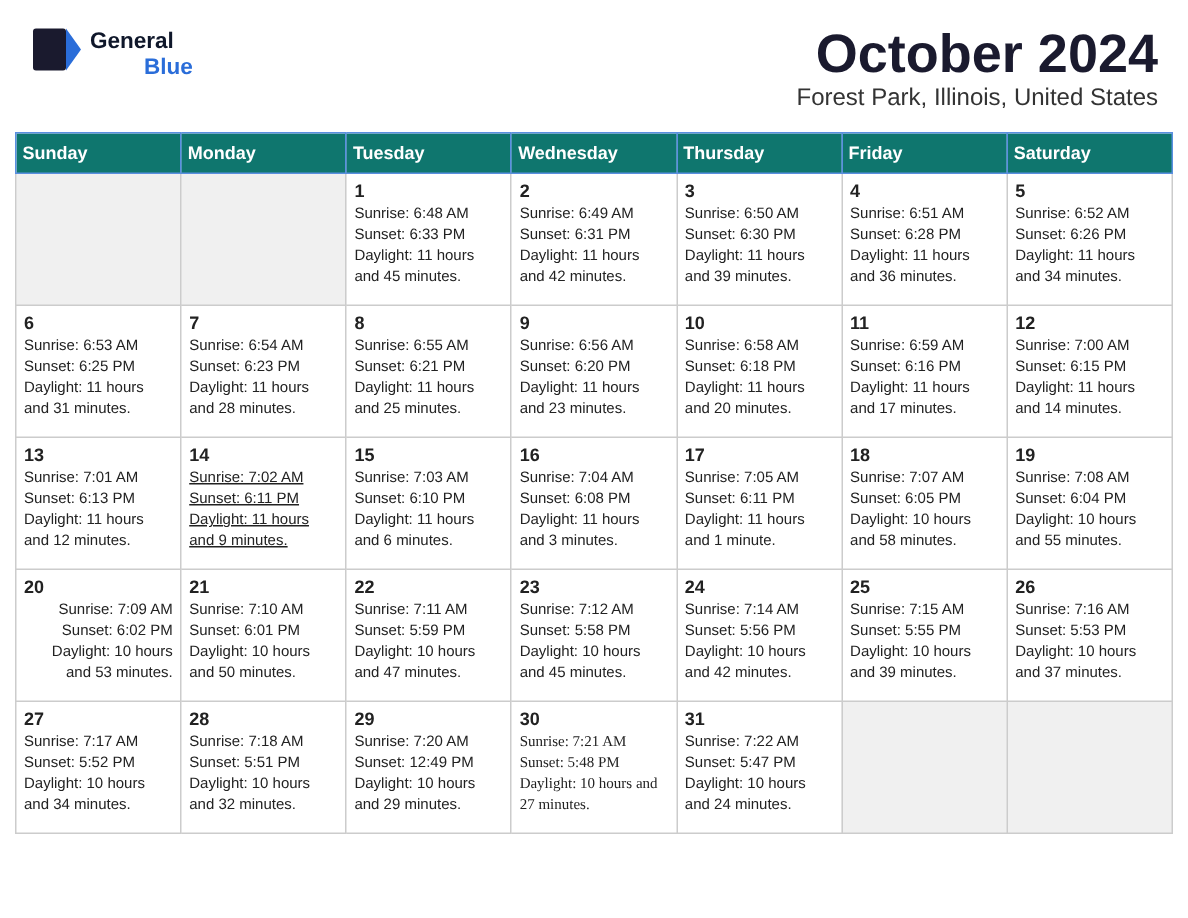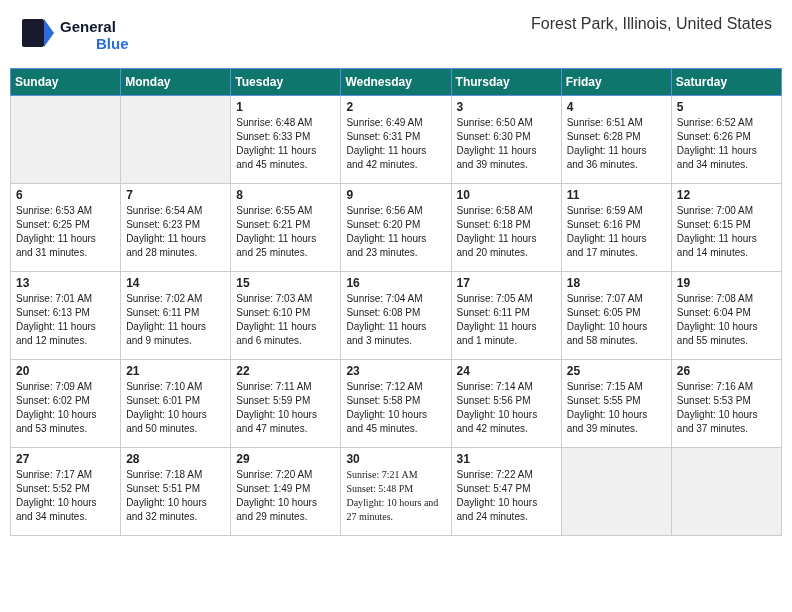--- a/index.html
+++ b/index.html
@@ -85,20 +85,21 @@
         <rect x="2" y="4" width="22" height="28" rx="2" fill="#1a1a2e"></rect>
         <polygon points="24,4 34,18 24,32" fill="#2a6dd9"></polygon>
       </svg>
     </div>
     <div class="logo-text-block" style="margin-left:4px;">
       <span style="font-size:15px;font-weight:bold;color:#0f172a;">General</span>
       <span style="font-size:15px;font-weight:bold;color:#2a6dd9;margin-left:36px;">Blue</span>
     </div>
   </div>
   <div class="title-block">
+    <div class="month-title">October 2024</div>
     <div class="location">Forest Park, Illinois, United States</div>
   </div>
 </div>
 
 <table>
   <thead>
     <tr id="header-row">
     <th>Sunday</th>
         <th>Monday</th>
         <th>Tuesday</th>
@@ -189,21 +190,21 @@
       </tr>
       <tr>
         <td>
           <span class="day-num">13</span>
           <div class="day-info" style="white-space: pre-line;">Sunrise: 7:01 AM
 Sunset: 6:13 PM
 Daylight: 11 hours and 12 minutes.</div>
         </td>
         <td>
           <span class="day-num">14</span>
-          <div class="day-info" style="white-space: pre-line;">Sunrise: 7:02 AM
+          <div class="day-info" style="white-space: pre-line; text-decoration: underline;">Sunrise: 7:02 AM
 Sunset: 6:11 PM
 Daylight: 11 hours and 9 minutes.</div>
         </td>
         <td>
           <span class="day-num">15</span>
           <div class="day-info" style="white-space: pre-line;">Sunrise: 7:03 AM
 Sunset: 6:10 PM
 Daylight: 11 hours and 6 minutes.</div>
         </td>
         <td>
@@ -227,21 +228,21 @@
         <td>
           <span class="day-num">19</span>
           <div class="day-info" style="white-space: pre-line;">Sunrise: 7:08 AM
 Sunset: 6:04 PM
 Daylight: 10 hours and 55 minutes.</div>
         </td>
       </tr>
       <tr>
         <td>
           <span class="day-num">20</span>
-          <div class="day-info" style="white-space: pre-line;">Sunrise: 7:09 AM
+          <div class="day-info" style="white-space: pre-line; text-align: right;">Sunrise: 7:09 AM
 Sunset: 6:02 PM
 Daylight: 10 hours and 53 minutes.</div>
         </td>
         <td>
           <span class="day-num">21</span>
           <div class="day-info" style="white-space: pre-line;">Sunrise: 7:10 AM
 Sunset: 6:01 PM
 Daylight: 10 hours and 50 minutes.</div>
         </td>
         <td>
@@ -284,21 +285,21 @@
         </td>
         <td>
           <span class="day-num">28</span>
           <div class="day-info" style="white-space: pre-line;">Sunrise: 7:18 AM
 Sunset: 5:51 PM
 Daylight: 10 hours and 32 minutes.</div>
         </td>
         <td>
           <span class="day-num">29</span>
           <div class="day-info" style="white-space: pre-line;">Sunrise: 7:20 AM
-Sunset: 1:49 PM
+Sunset: 12:49 PM
 Daylight: 10 hours and 29 minutes.</div>
         </td>
         <td>
           <span class="day-num">30</span>
           <div class="day-info" style="white-space: pre-line; font-family: Liberation Serif, serif;">Sunrise: 7:21 AM
 Sunset: 5:48 PM
 Daylight: 10 hours and 27 minutes.</div>
         </td>
         <td>
           <span class="day-num">31</span>

